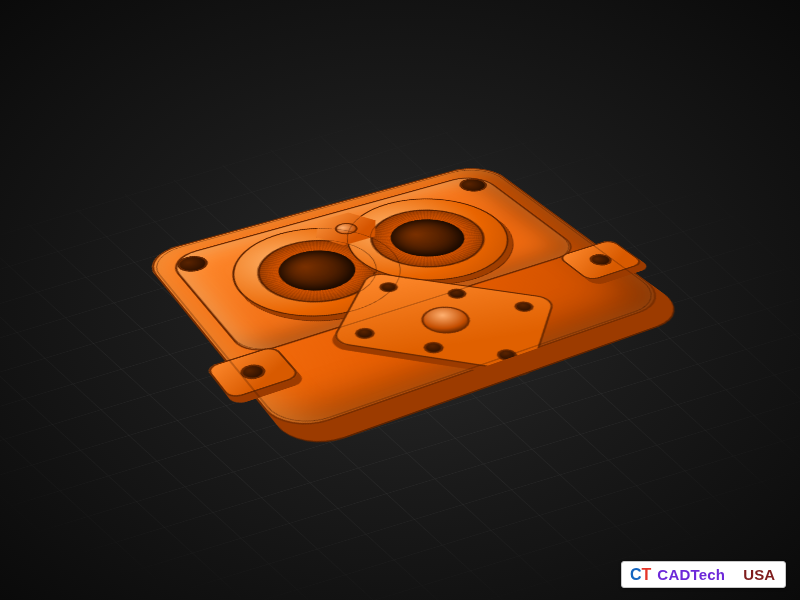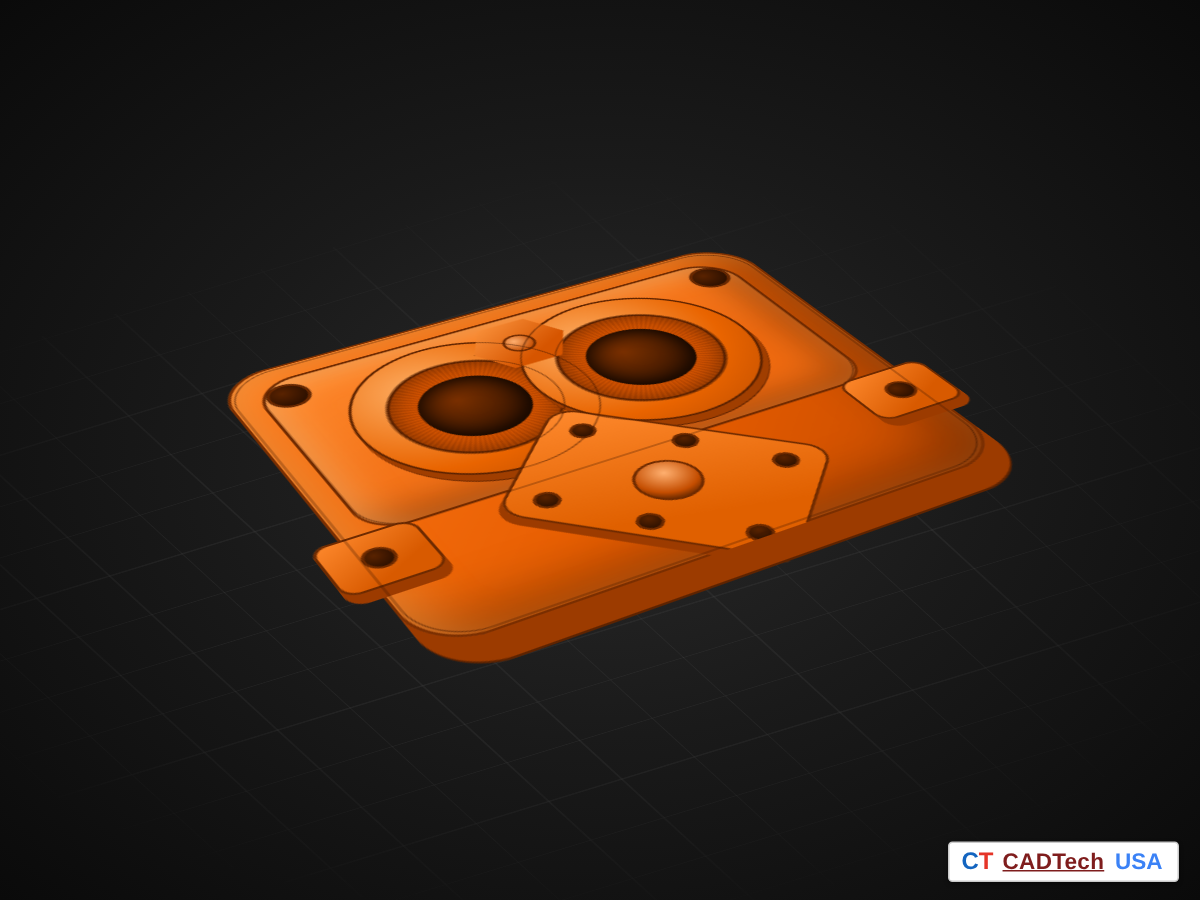--- a/index.html
+++ b/index.html
@@ -171,22 +171,22 @@
     font-size: 15px;
     font-weight: 700;
     box-shadow: 0 1px 3px rgba(0,0,0,0.4);
   }
   .watermark .logo {
     display:flex; font-family: Arial Black, Arial, sans-serif;
     font-size: 16px; line-height: 1;
   }
   .watermark .logo .c { color:#1465c0; }
   .watermark .logo .t { color:#e53528; }
-  .watermark .brand { color:#7f1d1d; letter-spacing:0.2px;text-decoration:underline; }
-  .watermark .region { color:#3b82f6; margin-left:3px; }
+  .watermark .brand { color:#6d28d9; letter-spacing:0.2px; }
+  .watermark .region { color:#7f1d1d; margin-left:14px; }
 
   .wire { stroke:#401800; stroke-width:1; fill:none; opacity:0.55; }
 </style>
 </head>
 <body>
 
 <div class="viewport">
 
   <div class="grid-floor"></div>
 

